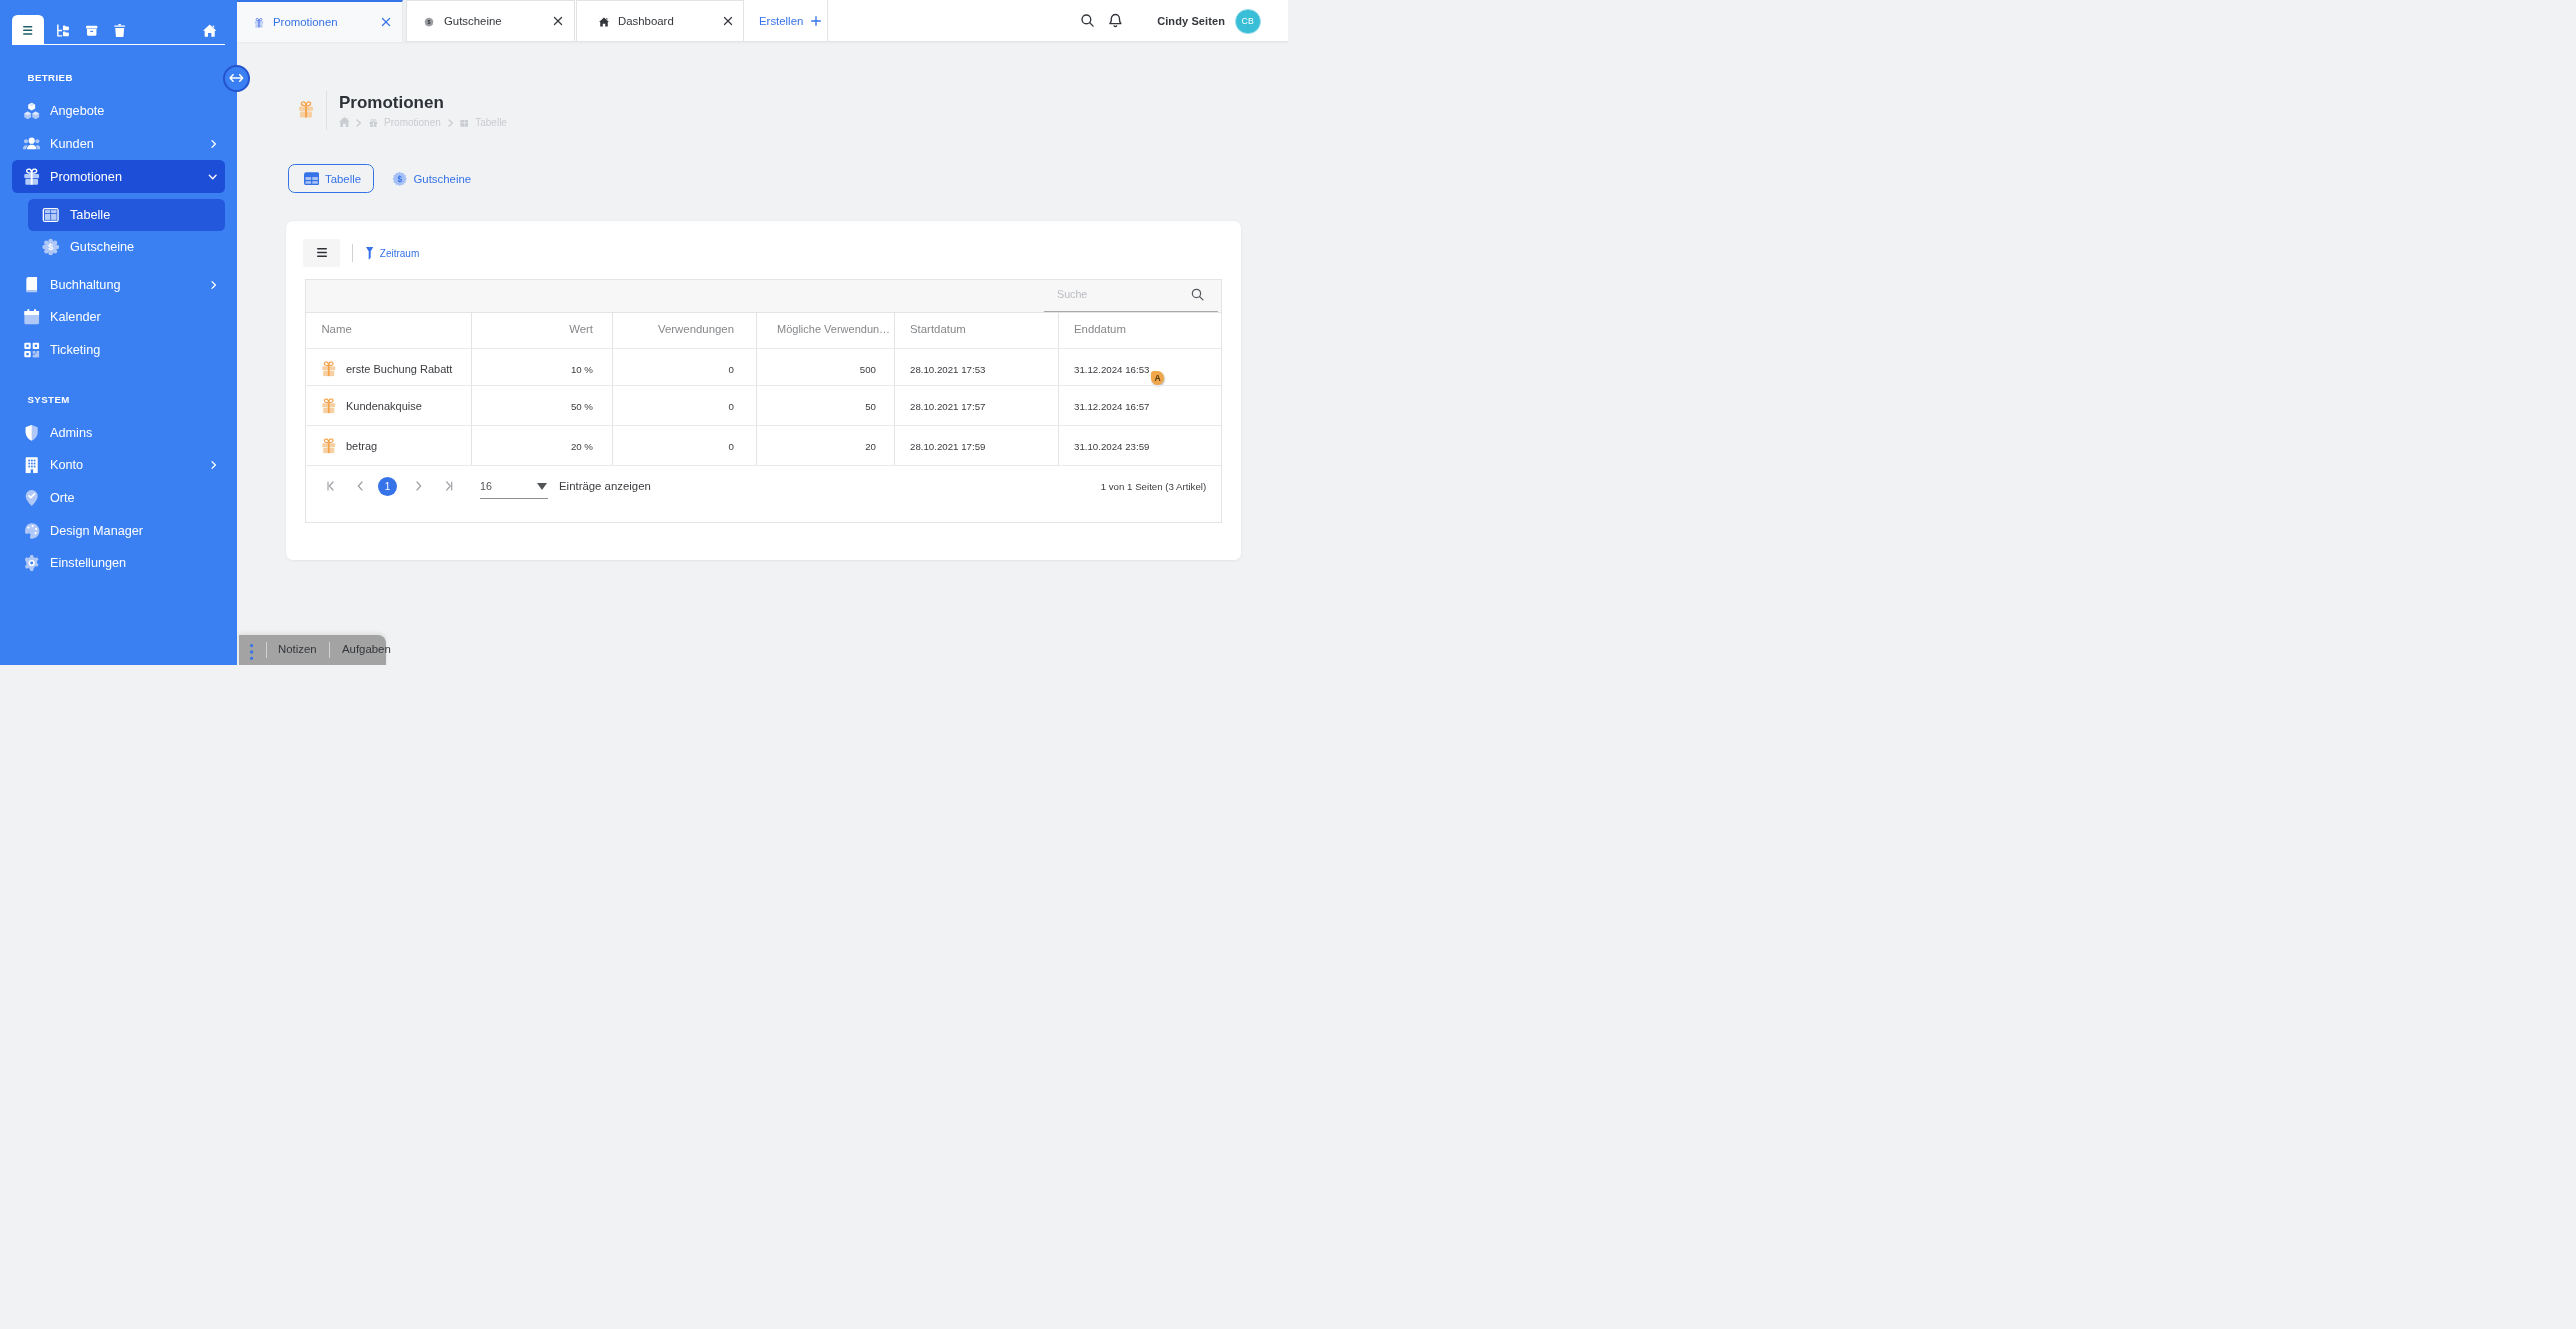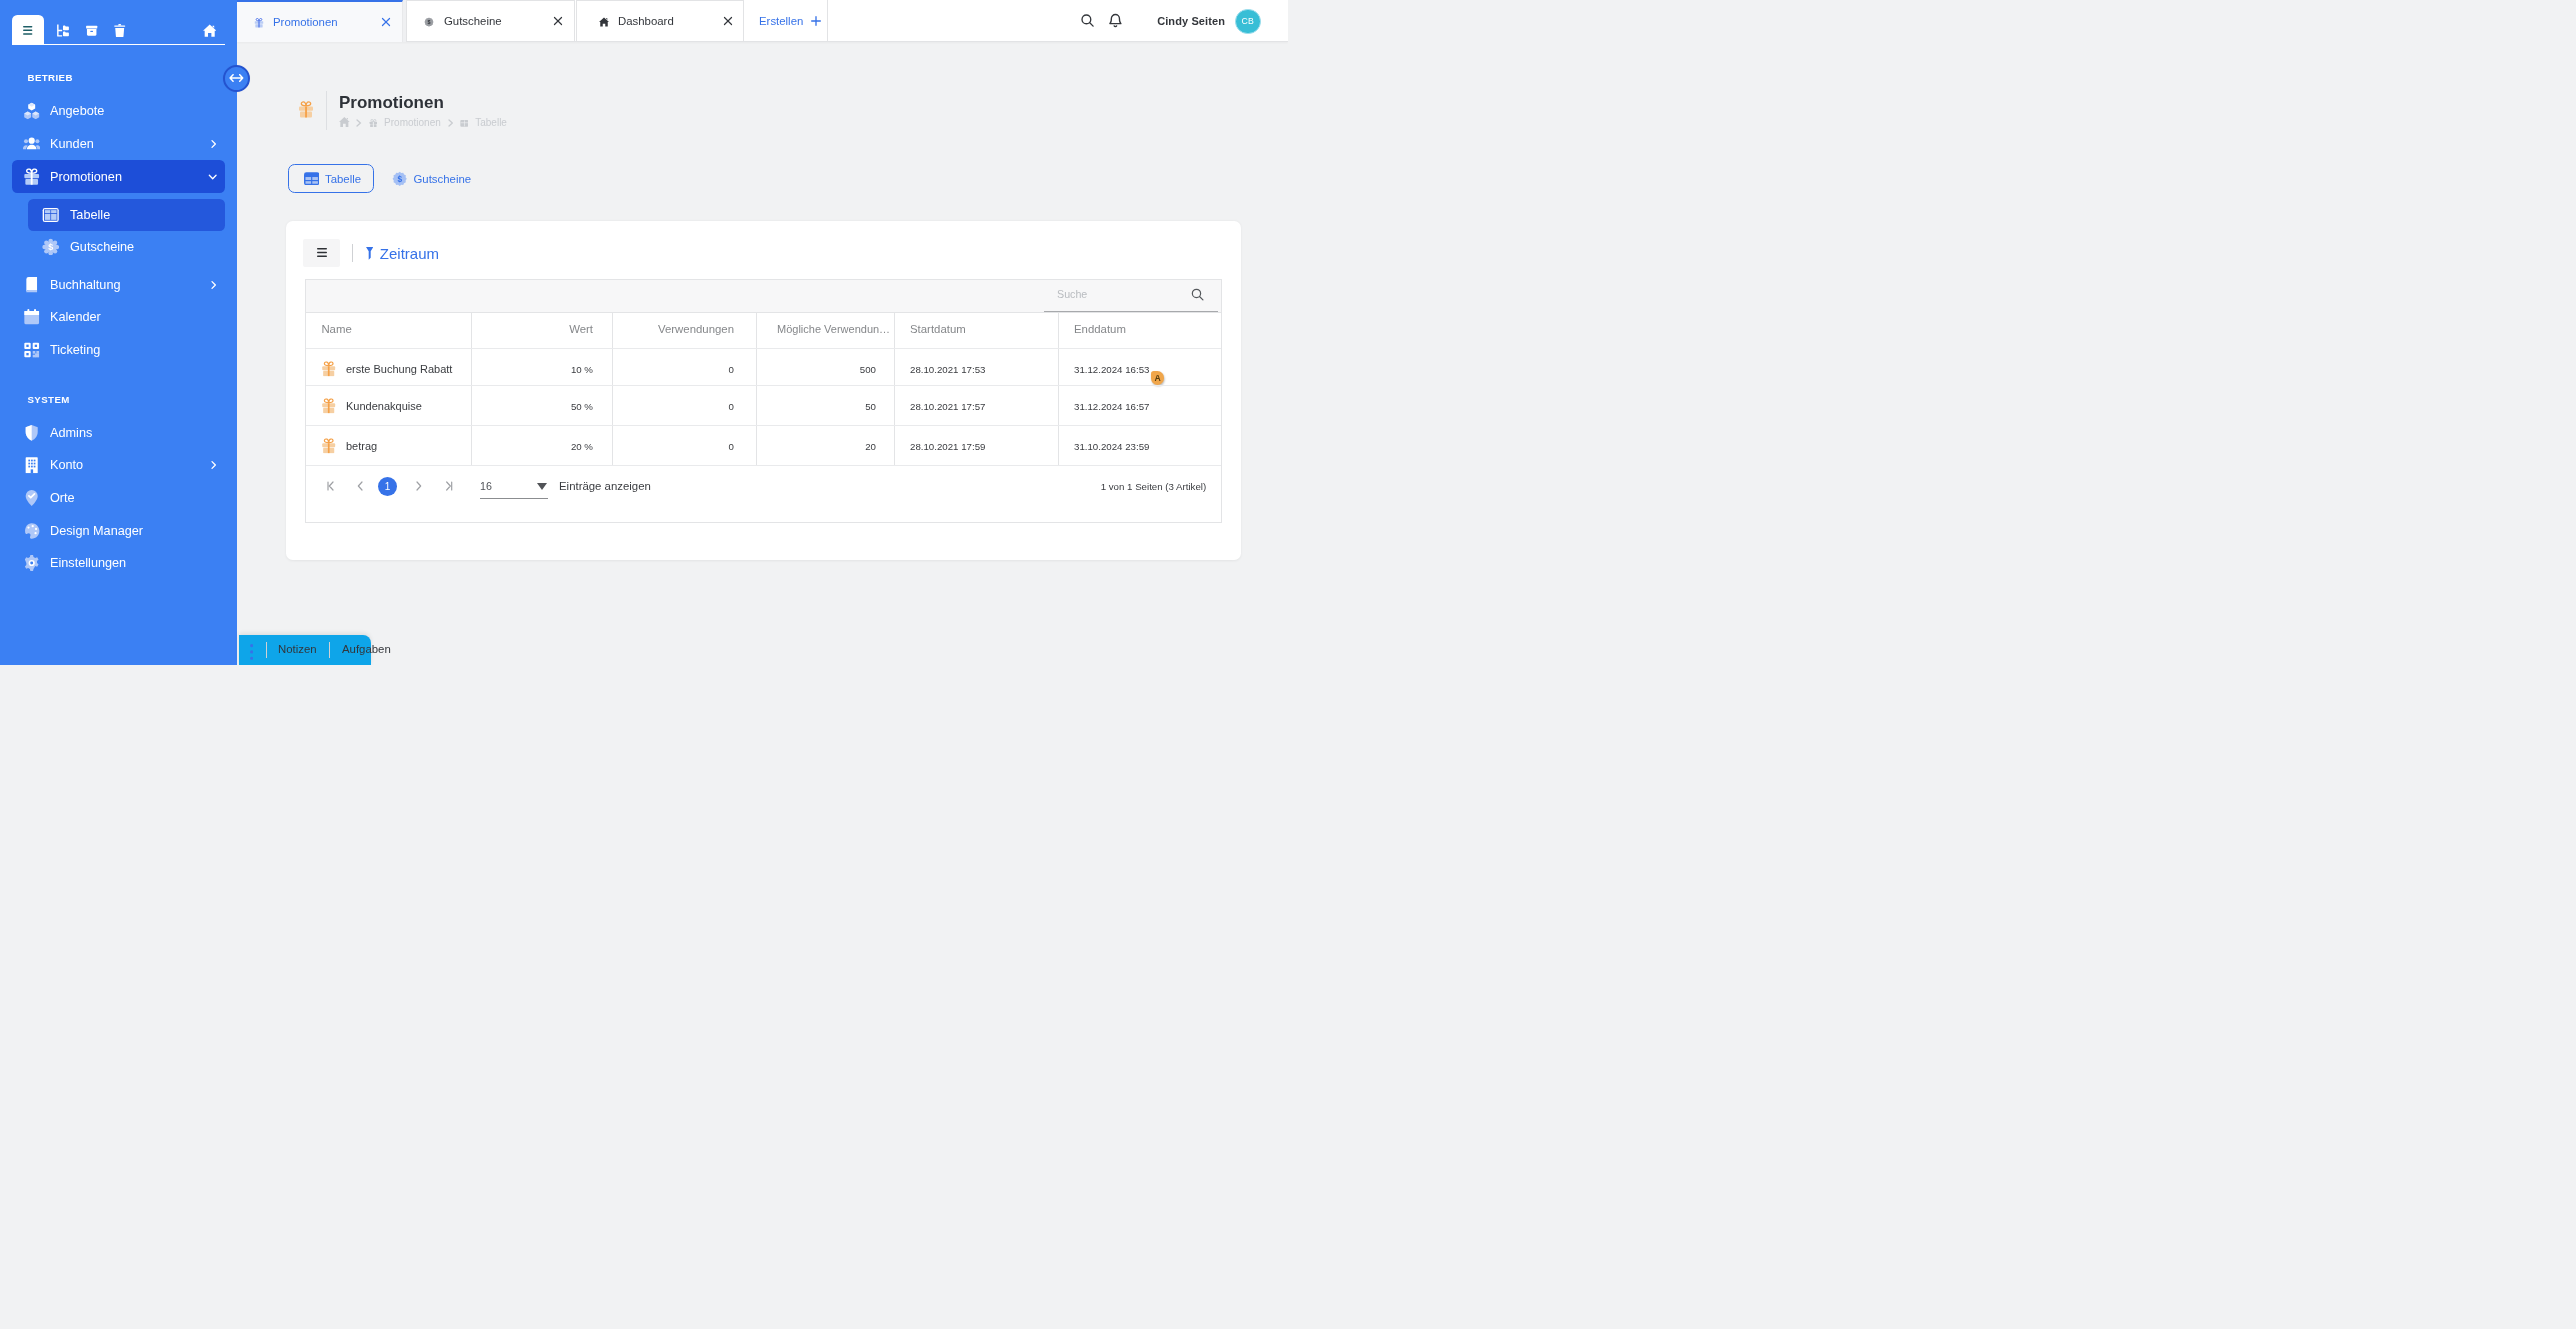--- a/index.html
+++ b/index.html
@@ -50,21 +50,21 @@
 
 #btnTab { position:absolute; left:288px; top:164px; width:86px; height:29px; border:1px solid #3672e8; border-radius:6.7px; }
 #btnTab .bt { position:absolute; left:36px; top:50%; transform:translateY(-50%); color:#3672e8; font-size:11.4px; }
 #btnGut { position:absolute; left:392px; top:164px; height:29px; }
 #btnGut .bt { position:absolute; left:21.5px; top:50%; transform:translateY(-50%); color:#3672e8; font-size:11.4px; white-space:nowrap; }
 
 #card { position:absolute; left:286px; top:221px; width:955px; height:339px; background:#fff; border-radius:6.7px; box-shadow:0 0.7px 2.7px rgba(0,0,0,0.06); }
 #hambtn { position:absolute; left:17.4px; top:18px; width:37px; height:28px; background:#f5f5f6; border-radius:2px; }
 #toolsep { position:absolute; left:66px; top:23px; width:1px; height:18px; background:#cfd1d4; }
 #zeitraum { position:absolute; left:79px; top:18px; height:28px; }
-#zeitraum .zt { position:absolute; left:14.8px; top:50%; transform:translateY(-50%); color:#3672e8; font-size:15px;text-align:center; }
+#zeitraum .zt { position:absolute; left:14.8px; top:50%; transform:translateY(-50%); color:#3672e8; font-size:10px;text-align:center; }
 
 #tbl { position:absolute; left:19px; top:58px; width:917px; height:244px; border:0.7px solid #e3e4e6; }
 #tband { position:absolute; left:0; top:0; width:100%; height:33px; background:#f7f7f8; border-bottom:0.7px solid #e3e4e6;text-decoration:underline; }
 #suche { position:absolute; left:751px; top:8px; color:#b9bcc0; font-size:10.7px; }
 #sucheline { position:absolute; left:738px; top:31px; width:174px; height:0.8px; background:#a7a9ac; }
 #thead { position:absolute; left:0; top:33px; width:100%; height:32px; color:#85878a; font-size:11.4px; }
 .th { position:absolute; top:50%; transform:translateY(-50%); white-space:nowrap; }
 .colline { position:absolute; width:0.7px; background:#e3e4e6; }
 .row { position:absolute; left:0; width:100%; height:40px; border-top:0.7px solid #e9eaec; color:#3a3c40; font-size:11px; }
 .cell { position:absolute; top:50%; transform:translateY(-50%); white-space:nowrap; }
@@ -73,21 +73,21 @@
 #abadge { position:absolute; left:845px; top:22px; width:13.4px; height:14px; background:#f0a64b; border-radius:3.4px 8px 8px 8px; color:#573e10; font-size:8.7px; font-weight:700; display:flex; align-items:center; justify-content:center; box-shadow:0.7px 1.3px 2px rgba(0,0,0,0.25); }
 #pager { position:absolute; left:0; top:185px; width:100%; height:58px; color:#3a3c40; font-size:11.4px; }
 .pgic { position:absolute; top:20px; transform:translateY(-50%); }
 #pcircle { position:absolute; left:72px; top:10.7px; width:19px; height:19px; border-radius:50%; background:#3672e8; color:#fff; font-size:10px; display:flex; align-items:center; justify-content:center; }
 #p10 { position:absolute; left:174px; top:20px; transform:translateY(-50%); color:#515459; font-size:10.7px; }
 #pline { position:absolute; left:174px; top:32px; width:68px; height:1px; background:#8b8d90; }
 #ptri { position:absolute; left:231px; top:17.4px; width:0; height:0; border-left:5px solid transparent; border-right:5px solid transparent; border-top:7.4px solid #515357; }
 #pshow { position:absolute; left:253px; top:20px; transform:translateY(-50%); }
 #ptot { position:absolute; right:14.8px; top:20px; transform:translateY(-50%); font-size:9.7px; }
 
-#notes { position:absolute; left:239px; top:635px; width:132px; height:30px; background:#0ea5e9; border-radius:0 8px 0 0; box-shadow:0 -1.3px 4px rgba(0,0,0,0.08); z-index:6; color:#33363b; font-size:11.4px; }
+#notes { position:absolute; left:239px; top:635px; width:147px; height:30px; background:#a3a3a3; border-radius:0 8px 0 0; box-shadow:0 -1.3px 4px rgba(0,0,0,0.08); z-index:6; color:#33363b; font-size:11.4px; }
 #notes .nsep { position:absolute; top:7.4px; width:1px; height:15.4px; background:#cfd1d4; }
 </style>
 <div id="sidebar">
   <div id="sbtab">
     <svg class="abs" style="left:11.4px;top:10.7px" width="9.4" height="8.7" viewBox="0 0 14 13">
         <g fill="#1e5e66">
           <rect x="0" y="0" width="14" height="2.2" rx="1.1"></rect>
           <rect x="0" y="5.4" width="14" height="2.2" rx="1.1"></rect>
           <rect x="0" y="10.8" width="14" height="2.2" rx="1.1"></rect>
         </g>

